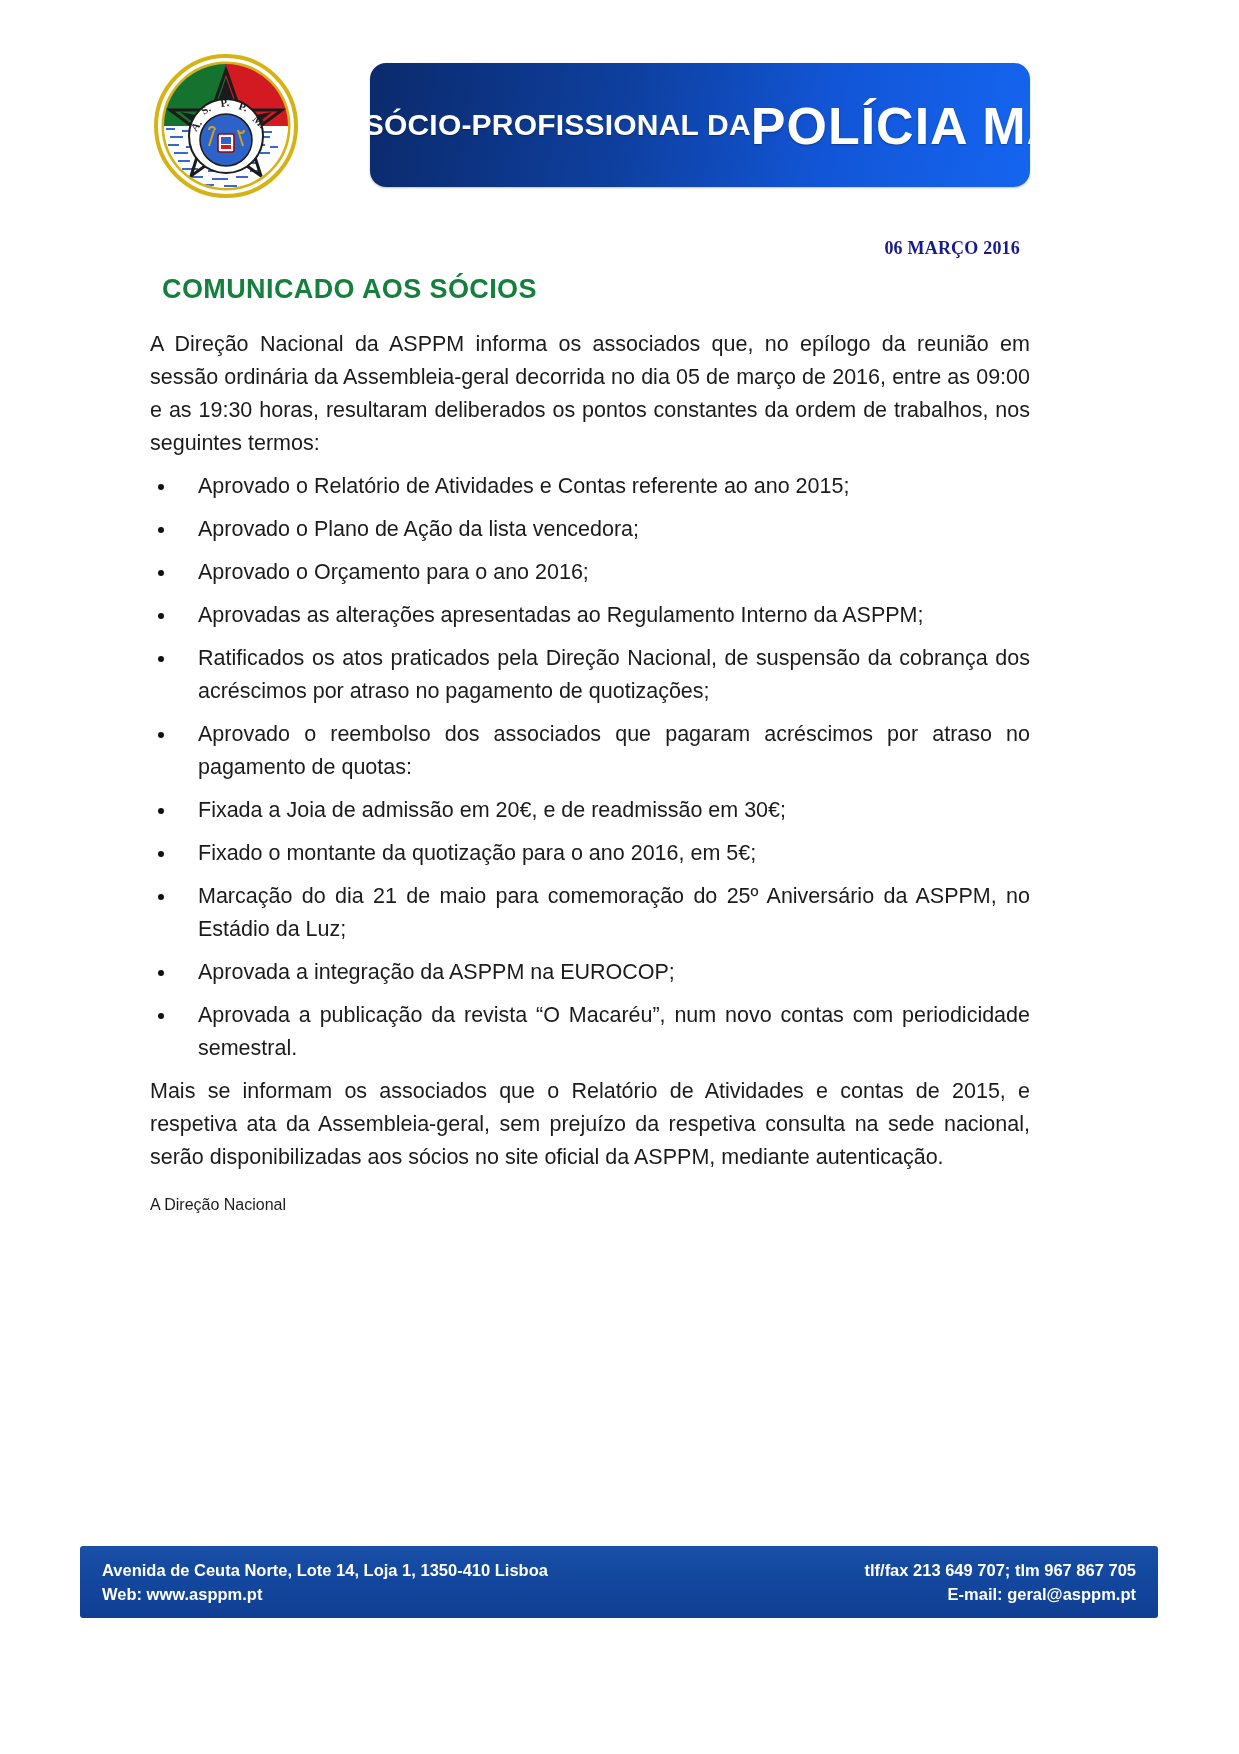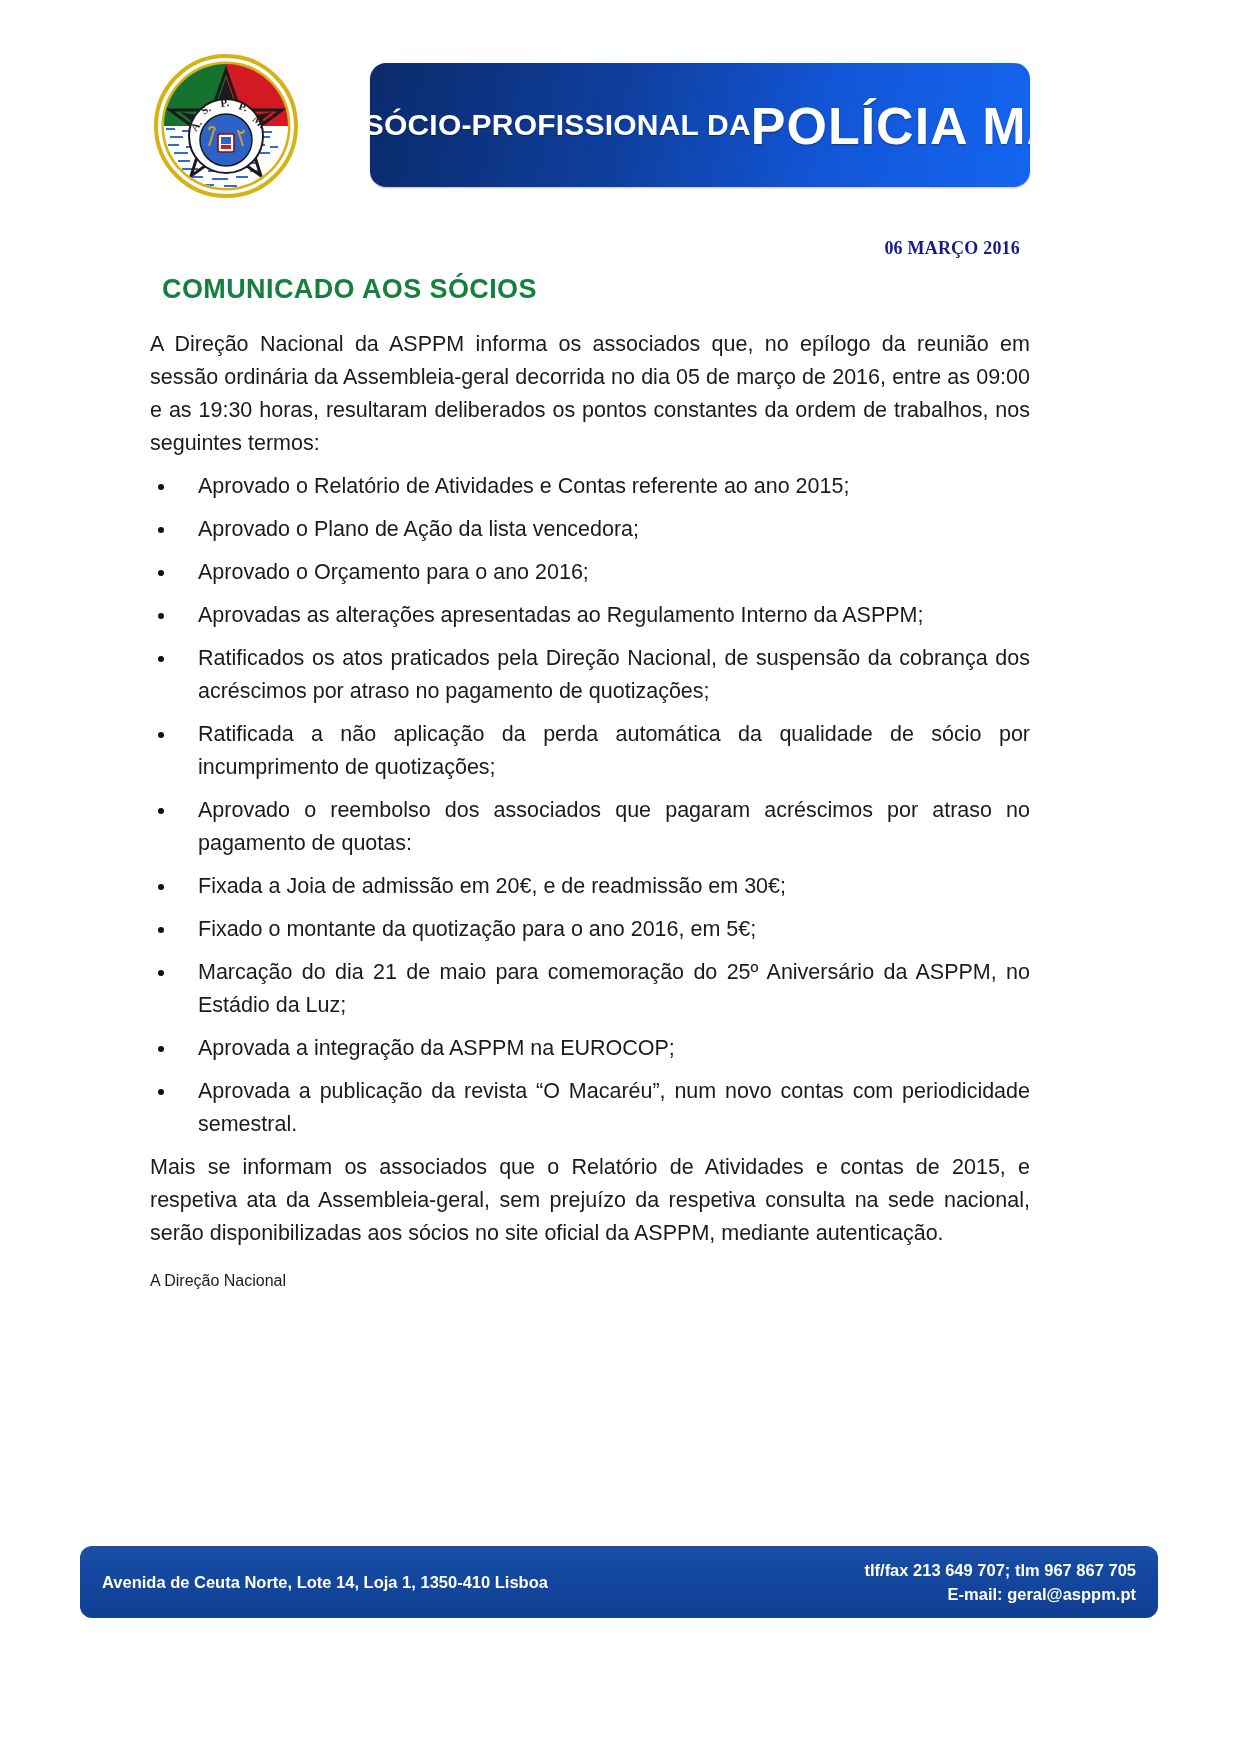--- a/index.html
+++ b/index.html
@@ -144,21 +144,21 @@
   ul.bullets > li:last-child { margin-bottom: 0; }
 
   
   .footer {
     position: absolute;
     left: 80px;
     top: 1546px;
     width: 1078px;
     height: 72px;
     background: linear-gradient(180deg, #1b4fa8 0%, #1449a0 35%, #0f3f93 100%);
-    border-radius: 12px;
+    border-radius: 3px;
     display: flex;
     align-items: center;
   }
   .footer-inner {
     display: flex;
     width: 100%;
     padding: 0 22px;
     box-sizing: border-box;
     justify-content: space-between;
     align-items: center;
@@ -275,38 +275,38 @@
 <div class="content">
 
   <p class="para">A Direção Nacional da ASPPM informa os associados que, no epílogo da reunião em sessão ordinária da Assembleia-geral decorrida no dia 05 de março de 2016, entre as 09:00 e as 19:30 horas, resultaram deliberados os pontos constantes da ordem de trabalhos, nos seguintes termos:</p>
 
   <ul class="bullets">
     <li>Aprovado o Relatório de Atividades e Contas referente ao ano 2015;</li>
     <li>Aprovado o Plano de Ação da lista vencedora;</li>
     <li>Aprovado o Orçamento para o ano 2016;</li>
     <li>Aprovadas as alterações apresentadas ao Regulamento Interno da ASPPM;</li>
     <li>Ratificados os atos praticados pela Direção Nacional, de suspensão da cobrança dos acréscimos por atraso no pagamento de quotizações;</li>
-    <li>Ratificada a não aplicação da perda automática da qualidade de sócio por incumprimento de quotizações;</li>
     <li>Aprovado o reembolso dos associados que pagaram acréscimos por atraso no pagamento de quotas:</li>
     <li>Fixada a Joia de admissão em 20€, e de readmissão em 30€;</li>
     <li>Fixado o montante da quotização para o ano 2016, em 5€;</li>
     <li>Marcação do dia 21 de maio para comemoração do 25º Aniversário da ASPPM, no Estádio da Luz;</li>
     <li>Aprovada a integração da ASPPM na EUROCOP;</li>
     <li>Aprovada a publicação da revista “O Macaréu”, num novo contas com periodicidade semestral.</li>
   </ul>
 
   <p class="para closing">Mais se informam os associados que o Relatório de Atividades e contas de 2015, e respetiva ata da Assembleia-geral, sem prejuízo da respetiva consulta na sede nacional, serão disponibilizadas aos sócios no site oficial da ASPPM, mediante autenticação.</p>
 
   <p class="signature">A Direção Nacional</p>
 
 </div>
 
 <div class="footer">
   <div class="footer-inner">
     <div class="footer-col left">
       <div>Avenida de Ceuta Norte, Lote 14, Loja 1, 1350-410 Lisboa</div>
+      <div>Web: www.asppm.pt</div>
     </div>
     <div class="footer-col right">
       <div>tlf/fax 213 649 707; tlm 967 867 705</div>
       <div>E-mail: geral@asppm.pt</div>
     </div>
   </div>
 </div>
 
 </body></html>

